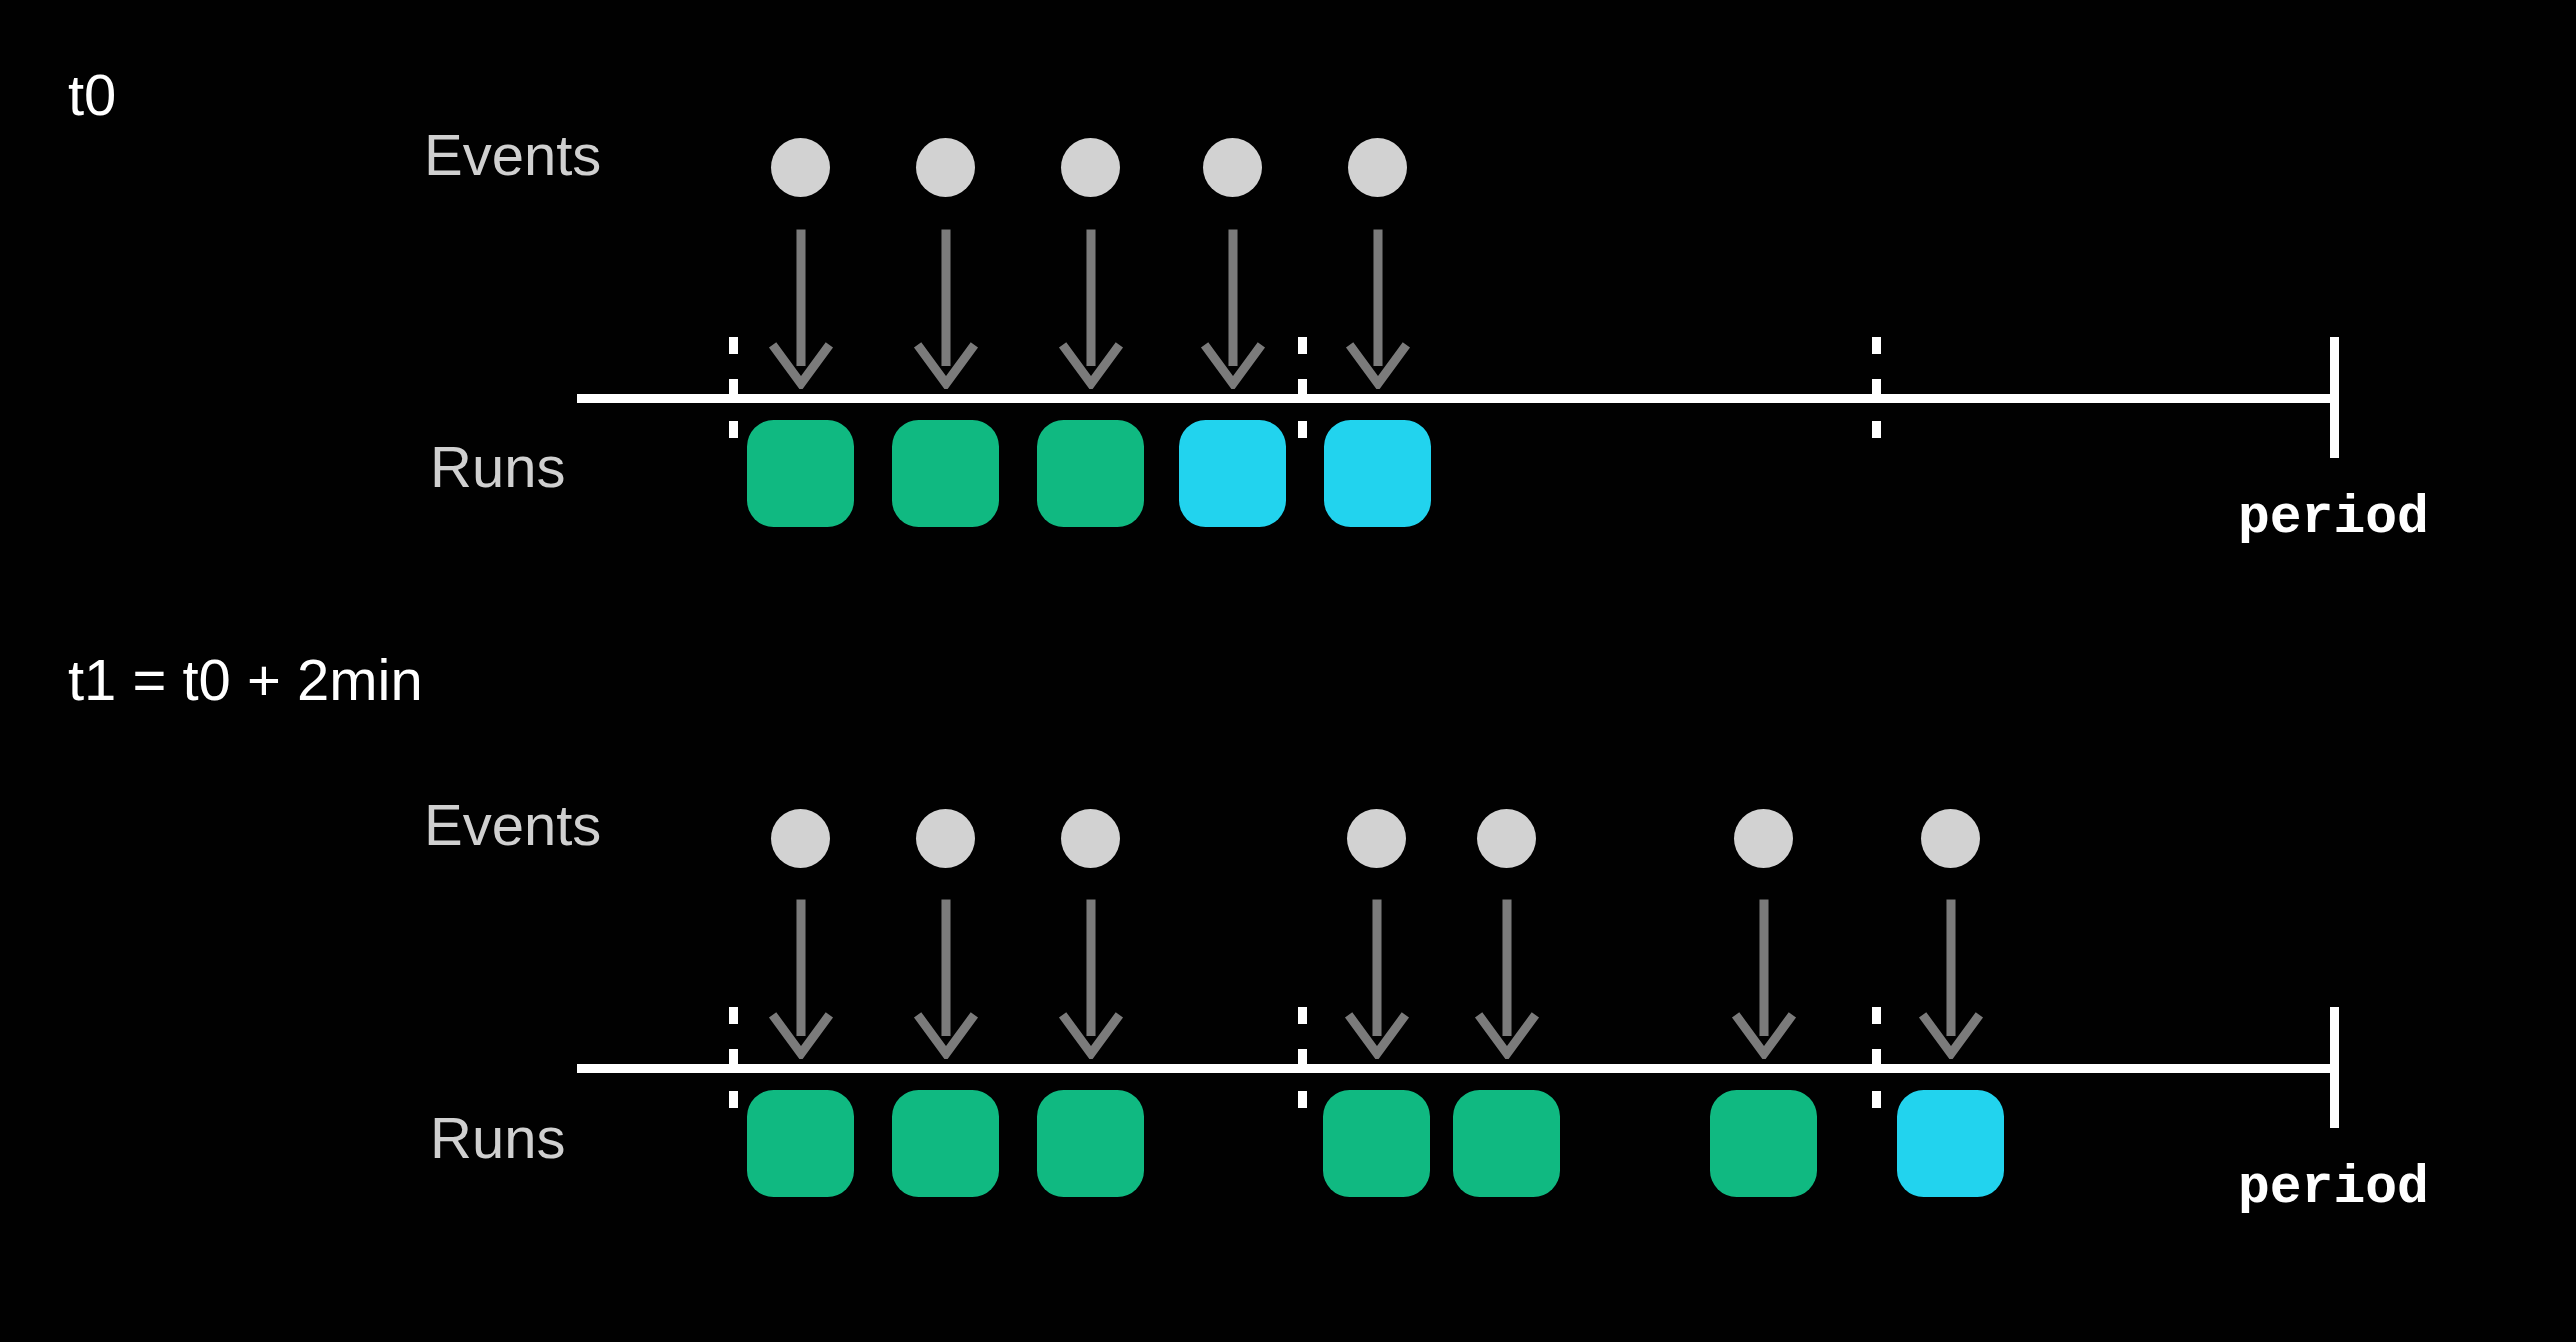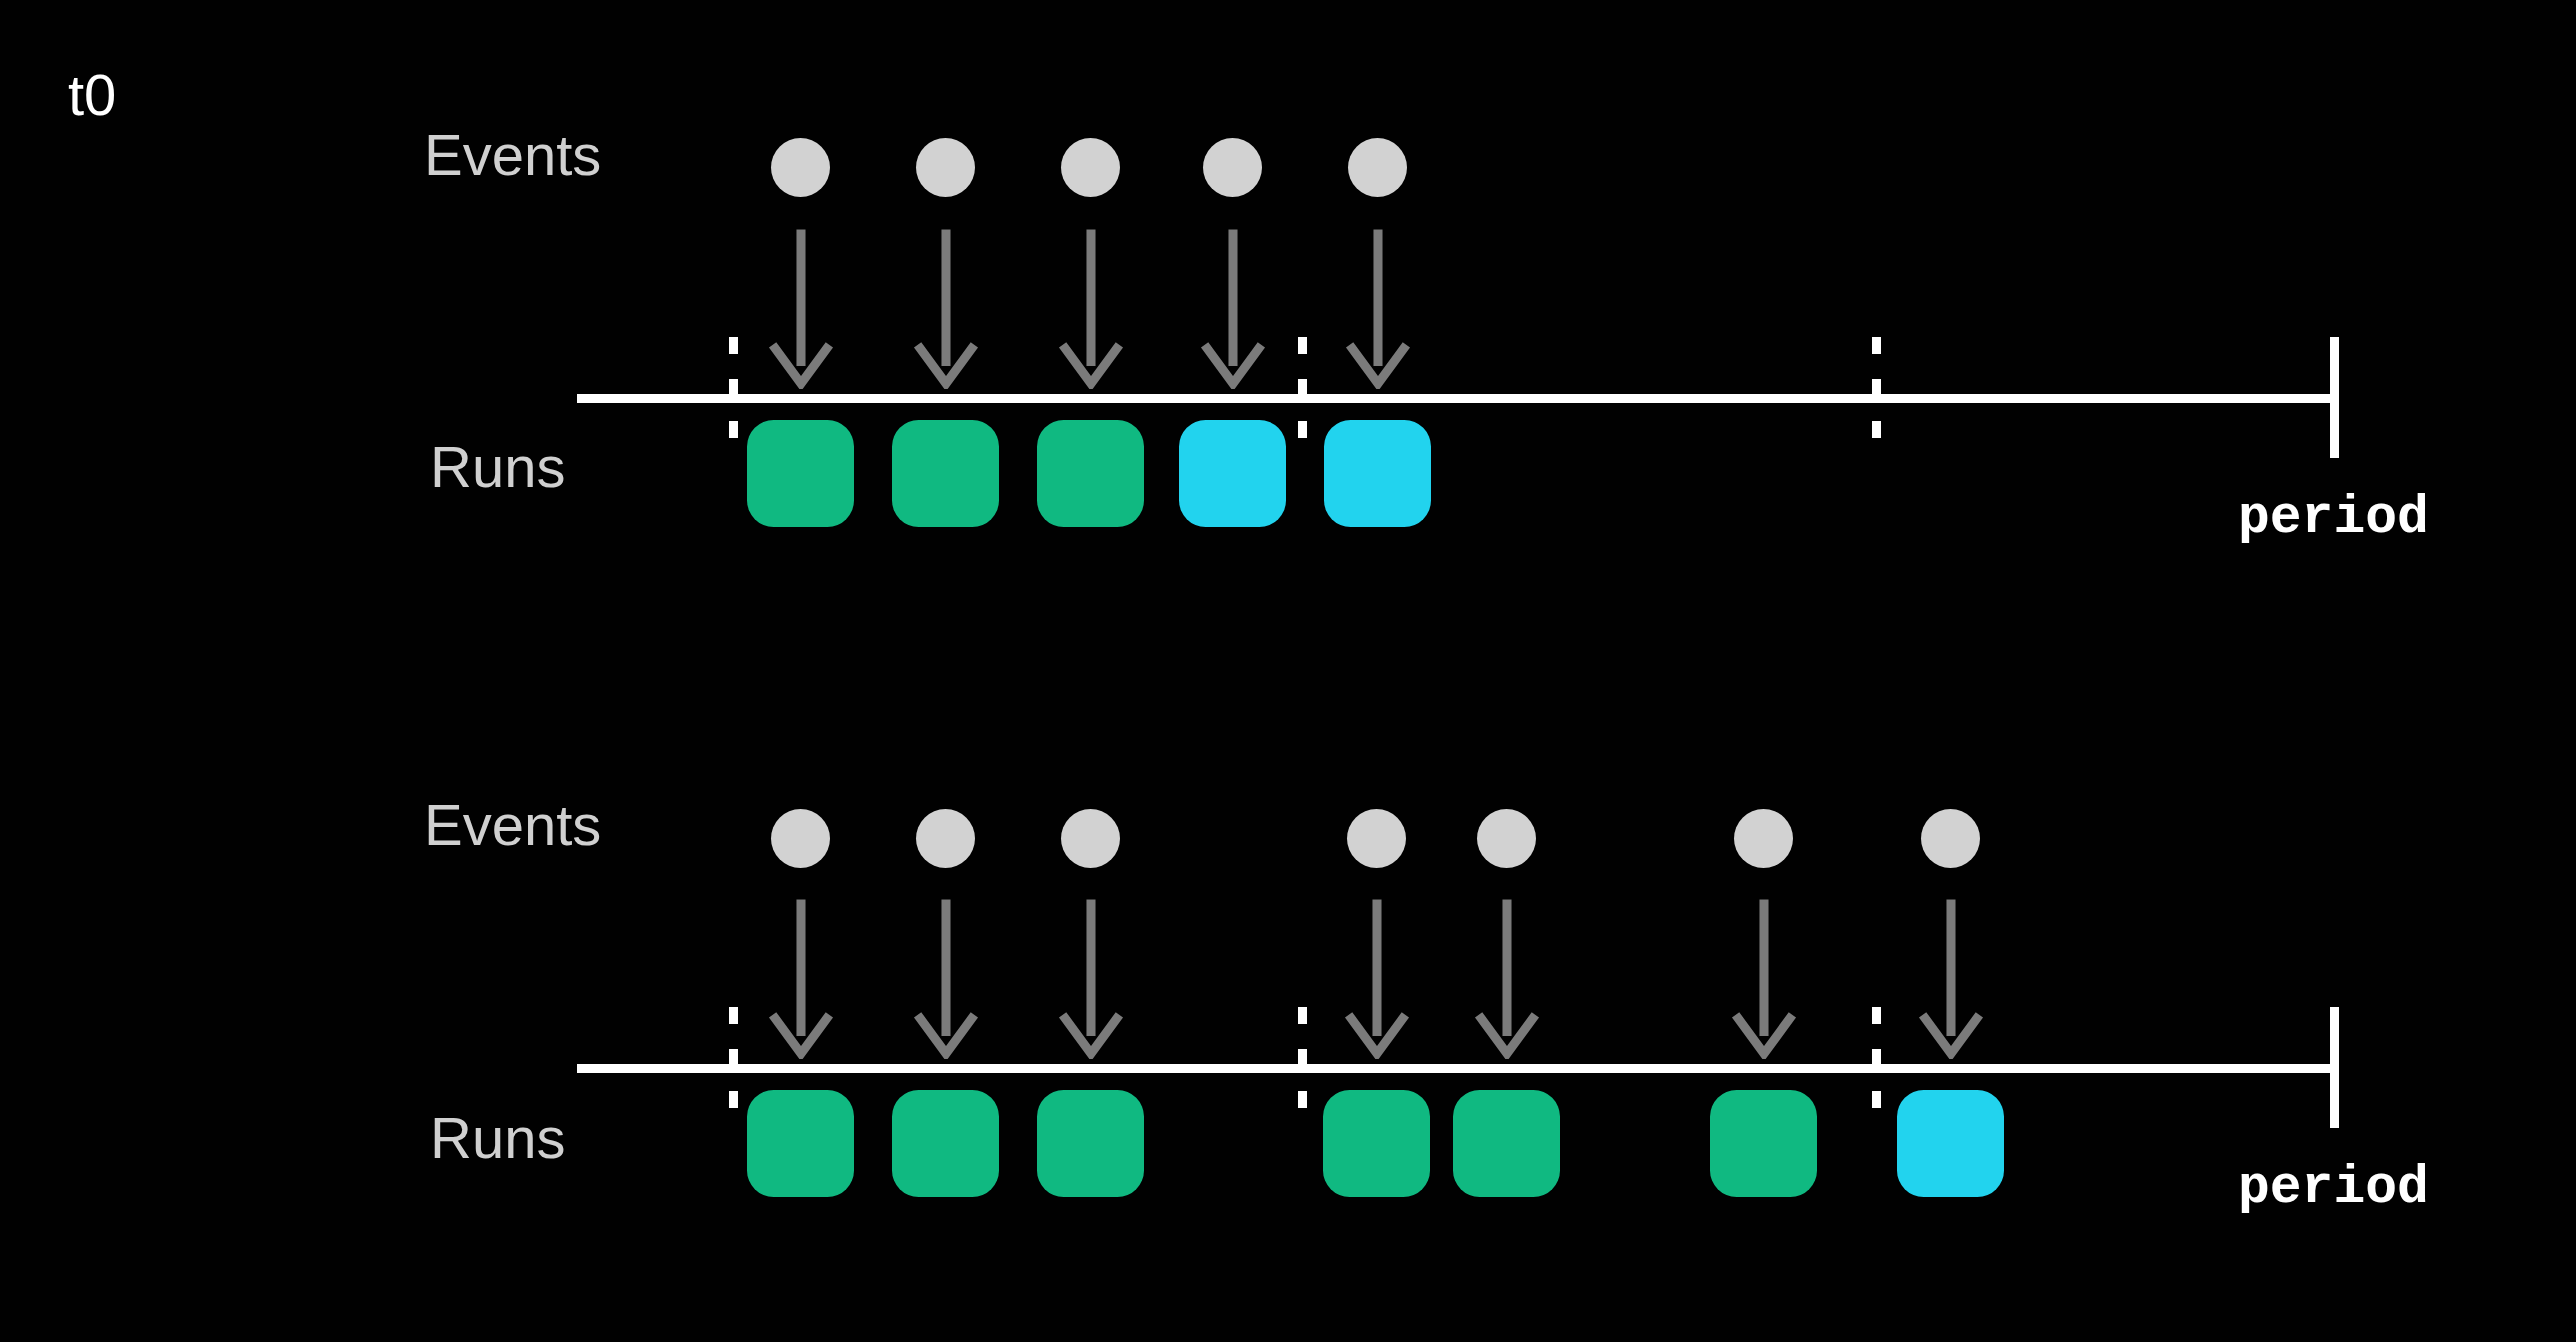--- a/index.html
+++ b/index.html
@@ -108,20 +108,21 @@
         <div class="event-dot" style="background: rgb(210, 210, 210); left: 1348px; top: 138px;"></div>
         <div class="event-arrow" style="left: 1344px; top: 226px;"><svg width="68" height="163" viewBox="0 0 112 270">
             <line x1="56" y1="6" x2="56" y2="232" stroke="#7b7b7b" stroke-width="15"></line>
             <polyline points="9,197 56,261 103,197" fill="none" stroke="#7b7b7b" stroke-width="15"></polyline>
           </svg></div>
         <div class="run-box" style="background: rgb(34, 211, 238); left: 1324px; top: 420px;"></div>
       </div>
   </div>
 
   <div class="section">
+    <div class="section-title" style="left: 68px; top: 651px;">t1 = t0 + 2min</div>
     <div class="row-label events-label" style="left: 424px; top: 796px;">Events</div>
     <div class="row-label runs-label" style="left: 430px; top: 1109px;">Runs</div>
     <div class="period-label" style="left: 2238px; top: 1162px;">period</div>
     <div class="diagram">
         <div class="timeline-bar" style="background: rgb(255, 255, 255); left: 577px; top: 1064px; width: 1757px;"></div>
         <div class="timeline-end-tick" style="background: rgb(255, 255, 255); left: 2330px; top: 1007px;"></div>
         <div class="period-divider" style="left: 729px; top: 1007px;"></div>
         <div class="period-divider" style="left: 1298px; top: 1007px;"></div>
         <div class="period-divider" style="left: 1872px; top: 1007px;"></div>
         <div class="event-dot" style="background: rgb(210, 210, 210); left: 771px; top: 809px;"></div>

